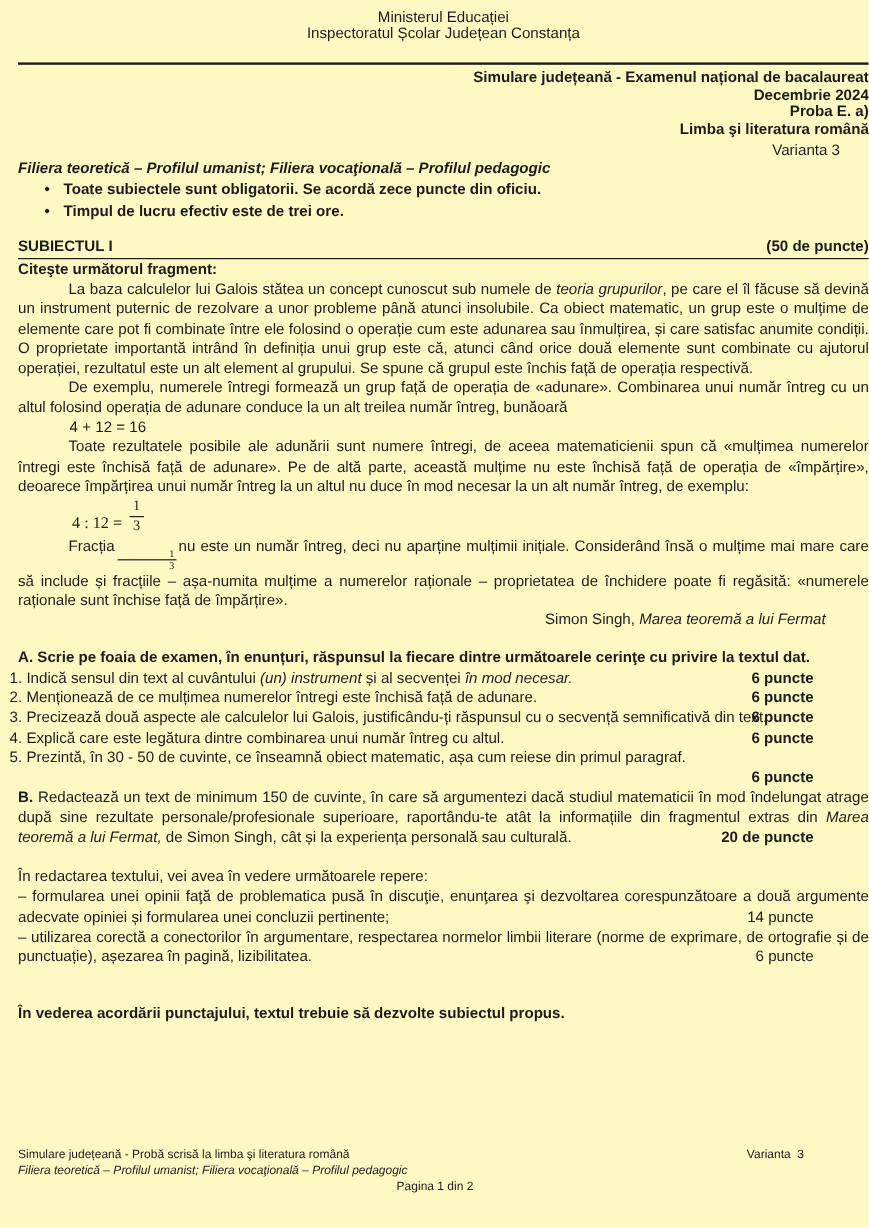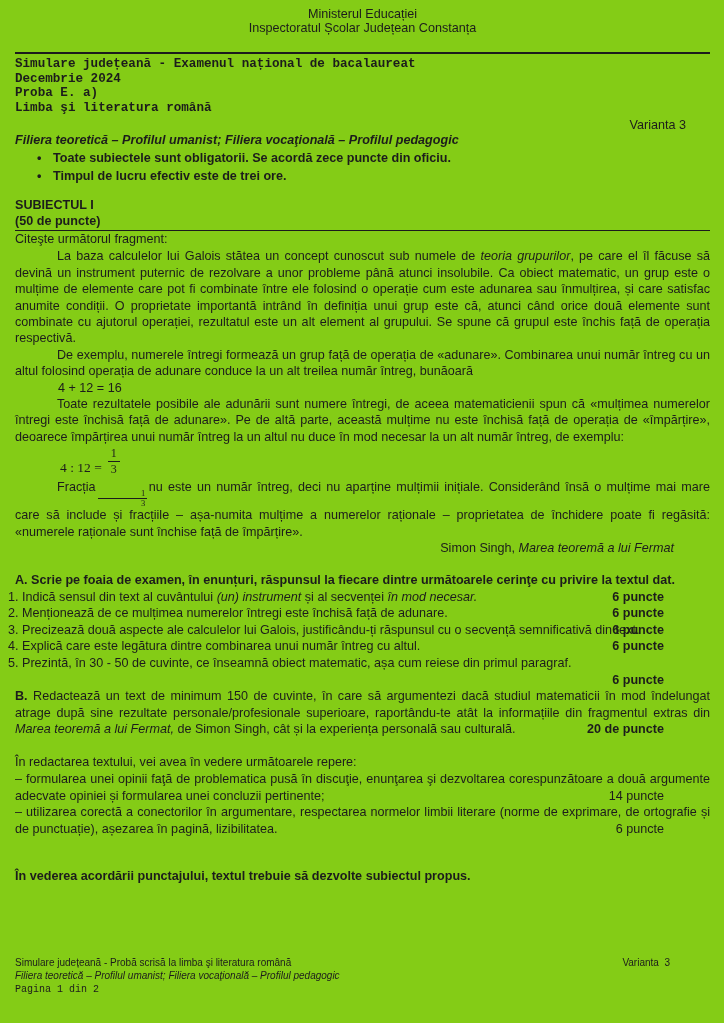--- a/index.html
+++ b/index.html
@@ -1,42 +1,42 @@
 <!DOCTYPE html>
 <html lang="ro"><head>
 <meta charset="utf-8">
 <style>
   html,body{margin:0;padding:0;background:#ffffff;}
   .page{
     position:relative;
     width:724px;height:1023px;
-    background:#84cc16;
+    background:#fef9c3;
     color:#1c1c1c;
     font-family:"Liberation Sans","DejaVu Sans",sans-serif;
     font-size:12.6px;
     line-height:16.4px;
     box-sizing:border-box;
-    padding:7px 14px 0 15px;
+    padding:7px 0 0 15px;
     overflow:hidden;
   }
   .seg-i{font-style:italic;text-align:right;}
   .seg-b{font-weight:bold;}
 
   .hdr-line{text-align:center;line-height:14px;}
   .rule{border:none;border-top:2px solid #1c1c1c;margin:17px 0 3px 0;}
-  .title-line{font-weight:bold;text-align:left;line-height:14.6px;font-family:Liberation Mono, monospace;}
+  .title-line{font-weight:bold;text-align:right;line-height:14.6px;}
   .variant-line{text-align:right;padding-right:24px;margin-top:3px;line-height:14px;}
   .filiera-line{font-weight:bold;font-style:italic;line-height:15px;margin-top:1px;}
   .bullets{margin:2px 0 12px 0;padding:0;list-style:none;}
   .bullets li{position:relative;padding-left:38px;font-weight:bold;line-height:17.5px;}
   .bullets li::before{content:"\2022";position:absolute;left:22px;top:0;}
 
   .subject-row{display:flex;justify-content:space-between;font-weight:bold;
-    border-bottom:1.6px solid #1c1c1c;margin-top:13px;padding-bottom:1px;line-height:15.5px;flex-direction:column;}
-  .intro-line{font-weight:normal;line-height:17px;}
+    border-bottom:1.6px solid #1c1c1c;margin-top:13px;padding-bottom:1px;line-height:15.5px;}
+  .intro-line{font-weight:bold;line-height:17px;}
 
   p.body{margin:0;text-align:justify;text-indent:42px;}
   .eq-plain{padding-left:43px;margin:0;}
   .eq-math{display:flex;align-items:flex-end;padding-left:45px;margin:2px 0;
     font-family:"Liberation Serif","DejaVu Serif",serif;font-size:13.5px;}
   .frac{display:inline-flex;flex-direction:column;align-items:center;margin-left:6px;line-height:1.1;}
   .frac .fnum{padding:0 3px 1px 3px;border-bottom:1px solid #1c1c1c;font-size:12px;}
   .frac .fden{padding-top:1px;font-size:12px;}
   .ifrac{display:inline-flex;flex-direction:column;align-items:center;vertical-align:-5px;
     line-height:1.05;font-family:"Liberation Serif","DejaVu Serif",serif;font-size:8.5px;margin:0 2px;}
@@ -51,21 +51,21 @@
   .b-block{position:relative;text-align:justify;line-height:16.6px;}
   .repere-intro{margin-top:16px;line-height:16.8px;}
   .repere{position:relative;margin:0;text-align:justify;line-height:16.8px;}
   .repere .pts{position:absolute;right:46px;bottom:0;font-weight:normal;}
   .note-line{font-weight:bold;margin-top:30px;}
 
   .footer{position:absolute;left:15px;right:14px;top:956px;font-size:10px;line-height:13.4px;}
   .footer-row{display:flex;justify-content:space-between;}
   .footer-right{white-space:pre;padding-right:40px;}
   .footer-filiera{font-style:italic;}
-  .footer-page{font-family:Liberation Mono, monospace;}
+  .footer-page{text-align:center;}
 </style>
 </head>
 <body>
 
 <div class="page">
 
   <div class="hdr-line">Ministerul Educației</div>
   <div class="hdr-line">Inspectoratul Școlar Județean Constanța</div>
 
   <hr class="rule">

